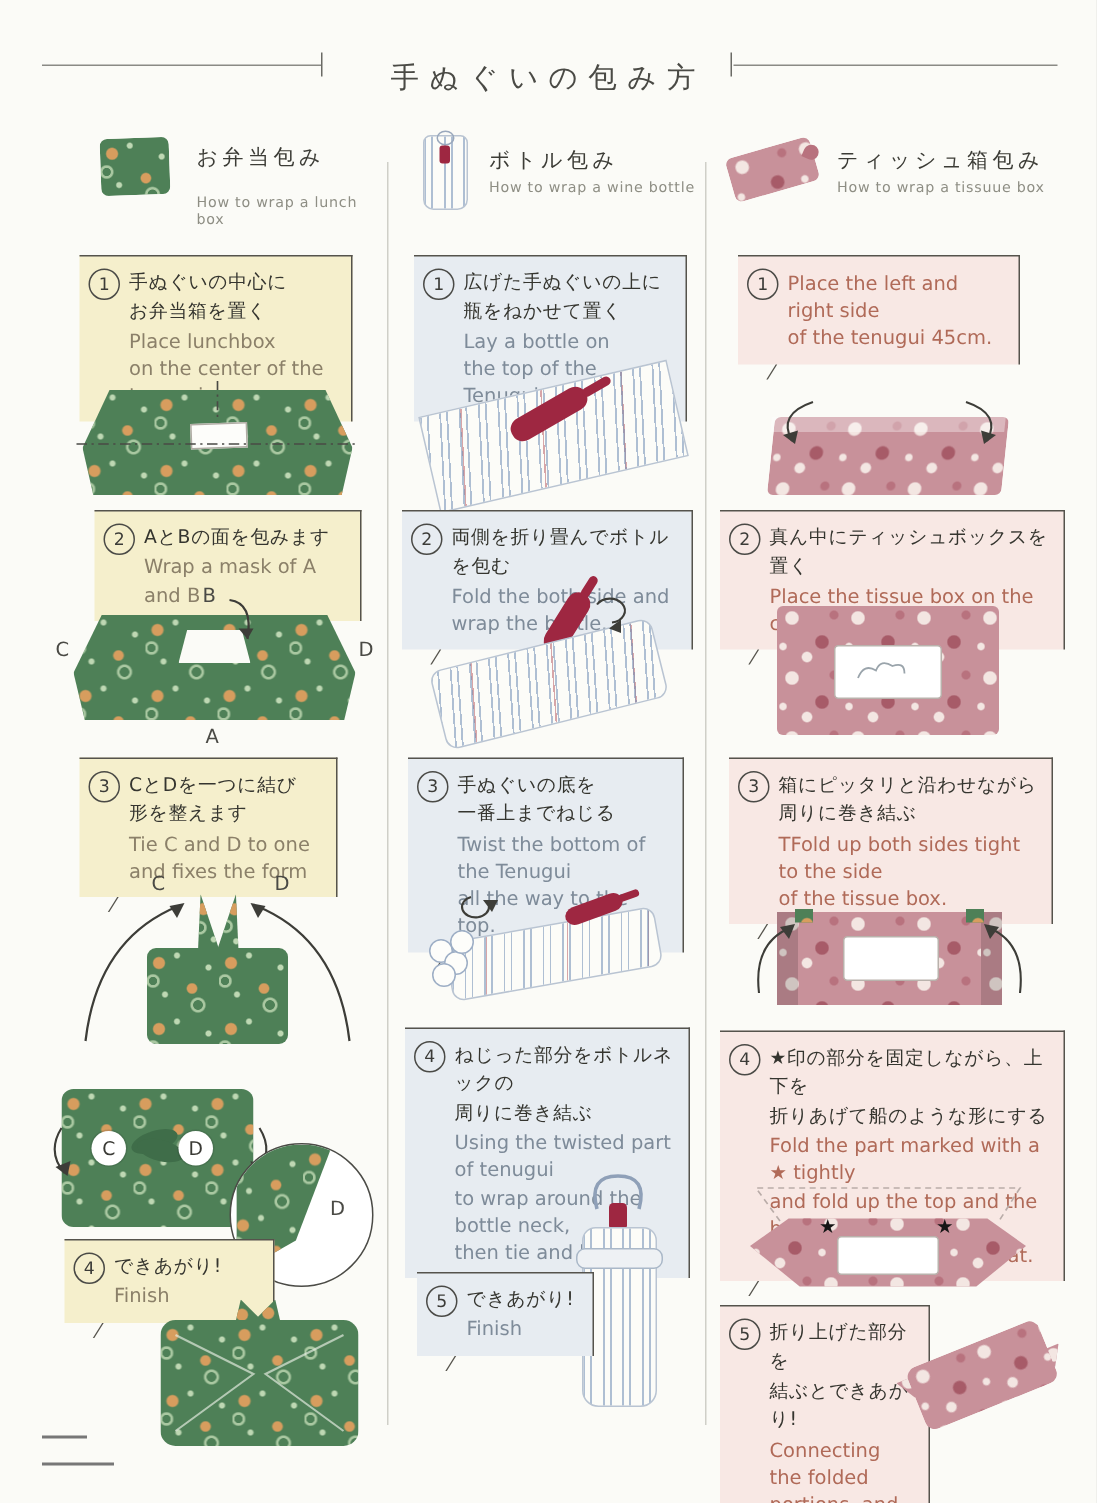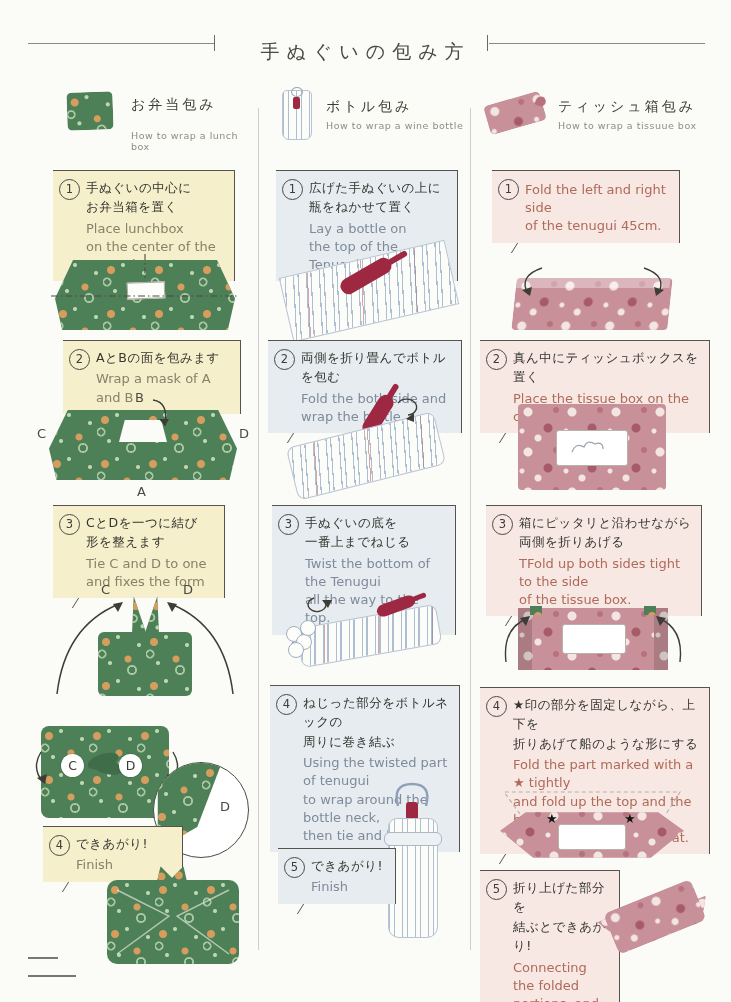--- a/index.html
+++ b/index.html
@@ -305,21 +305,21 @@
     </div>
   </section>
 
   <section class="col c3">
     <div class="ic3 pf"></div>
     <div class="hd-title" style="left:80px;top:8px;">ティッシュ箱包み</div>
     <div class="hd-sub" style="left:80px;top:30px;">How to wrap a tissuue box</div>
 
     <div class="box bg3" style="left:14px;top:80px;width:188px;">
       <span class="num">1</span>
-      <div class="en en3">Fold the left and right side
+      <div class="en en3">Place the left and right side
 of the tenugui 45cm.</div>
     </div>
 
     <div class="ill" style="left:20px;top:170px;width:190px;height:78px;">
       <div class="pf abs" style="left:16px;top:18px;width:156px;height:52px;border-radius:4px;transform:skewX(-6deg);"></div>
       <div class="abs" style="left:16px;top:18px;width:156px;height:10px;background:rgba(255,255,255,.35);transform:skewX(-6deg);"></div>
       <svg class="ovl">
         <path d="M44,8 q-24,8 -14,26" stroke="#3d3d38" stroke-width="1.4" fill="none"></path>
         <polygon points="32,36 24,30 34,27" fill="#3d3d38"></polygon>
         <path d="M146,8 q24,8 14,26" stroke="#3d3d38" stroke-width="1.4" fill="none"></path>
@@ -337,21 +337,21 @@
       <div class="pf abs" style="left:8px;top:8px;width:148px;height:86px;border-radius:4px;"></div>
       <div class="tissue" style="left:46px;top:34px;width:70px;height:34px;"></div>
       <svg class="ovl">
         <path d="M62,56 q4,-10 12,-5 q3,-8 11,-3 q8,-3 8,5" stroke="#9aa4ab" stroke-width="1.2" fill="none"></path>
       </svg>
     </div>
 
     <div class="box bg3" style="left:8px;top:415px;width:216px;">
       <span class="num">3</span>
       <div class="jp">箱にピッタリと沿わせながら
-両側を折りあげる</div>
+周りに巻き結ぶ</div>
       <div class="en en3">TFold up both sides tight to the side
 of the tissue box.</div>
     </div>
 
     <div class="ill" style="left:22px;top:506px;width:185px;height:86px;">
       <div class="pf abs" style="left:18px;top:12px;width:150px;height:62px;border-radius:4px;"></div>
       <div class="abs pf" style="left:18px;top:12px;width:14px;height:62px;filter:brightness(.85);"></div>
       <div class="abs pf" style="left:154px;top:12px;width:14px;height:62px;filter:brightness(.85);"></div>
       <div class="gf abs" style="left:30px;top:10px;width:12px;height:9px;"></div>
       <div class="gf abs" style="left:144px;top:10px;width:12px;height:9px;"></div>

